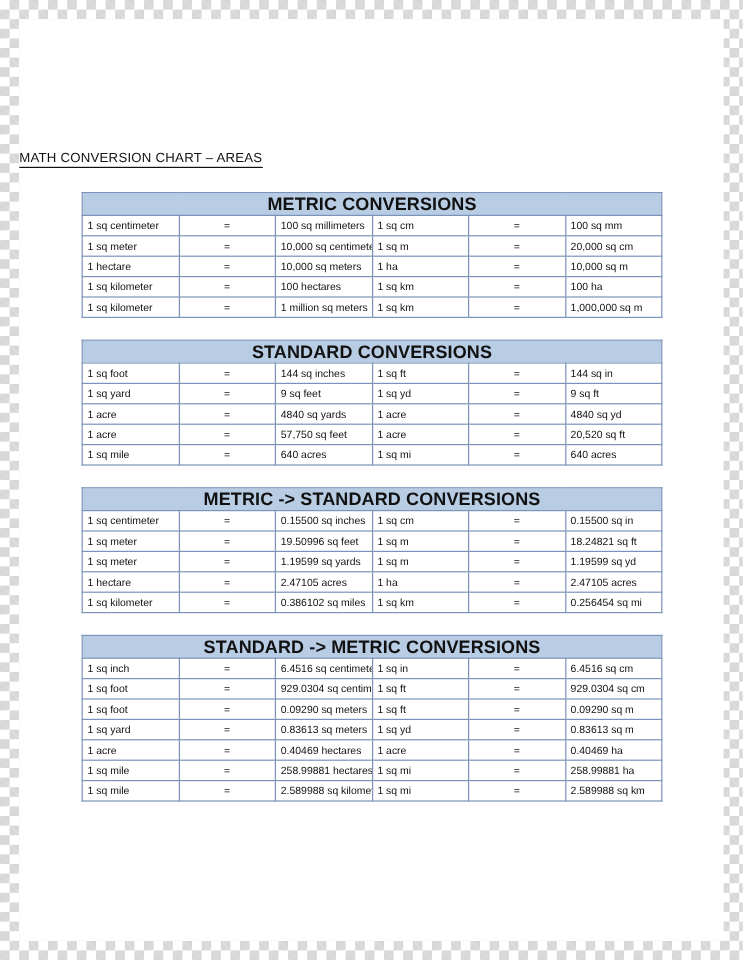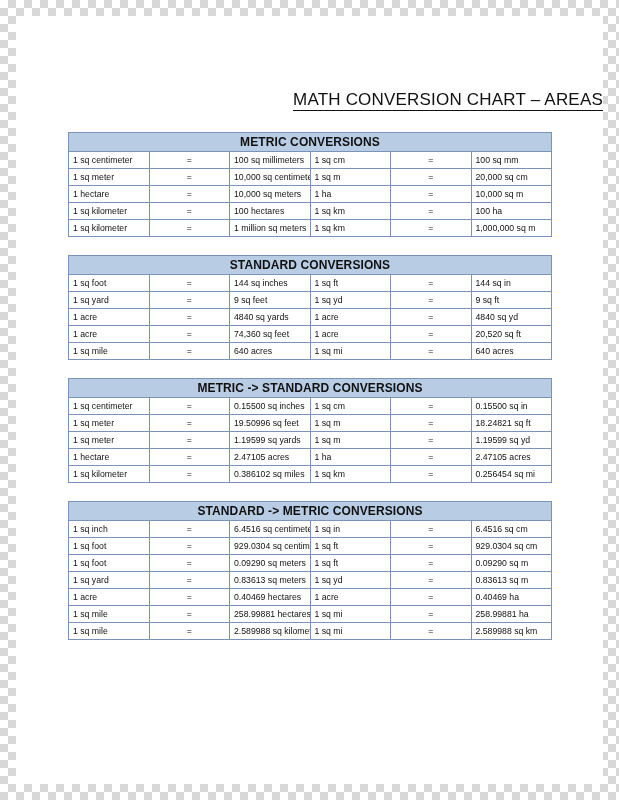--- a/index.html
+++ b/index.html
@@ -30,25 +30,25 @@
     position: absolute;
     left: 16px;
     top: 16px;
     width: 587px;
     height: 768px;
     background: #ffffff;
     z-index: 1;
     overflow: hidden;
   }
   .doc-title {
-    text-align: right;
-    font-size: 17px;
+    text-align: left;
+    font-size: 11px;
     color: #111;
     letter-spacing: 0.2px;
-    margin-top: 74px;
+    margin-top: 110px;
     margin-bottom: 0;
     font-weight: 400;
   }
   .doc-title span {
     border-bottom: 1px solid #111;
     padding-bottom: 1px;
   }
   .tables {
     margin: 22px 52px 0 52px;
   }
@@ -66,21 +66,21 @@
     height: 12px;
     line-height: 11px;
     font-weight: 400;
     white-space: nowrap;
     overflow: hidden;
   }
   table.conv th.section-head {
     background: #b8cce4;
     text-align: center;
     font-weight: bold;
-    font-size: 12px;
+    font-size: 15px;
     letter-spacing: 0.1px;
     padding: 3px 0 3px 0;
   }
   td.c-from { width: 108px; }
   td.c-eq   { width: 22px; text-align: center; }
   td.c-to   { width: 168px; }
   td.c-from2{ width: 62px; margin-top: 24px; }
   td.c-eq2  { width: 22px; text-align: center; }
   td.c-to2  { width: 102px; margin-left: 44px; }
 </style>
@@ -172,21 +172,21 @@
             <td class="c-from">1 acre</td>
             <td class="c-eq">=</td>
             <td class="c-to">4840 sq yards</td>
             <td class="c-from2">1 acre</td>
             <td class="c-eq2">=</td>
             <td class="c-to2">4840 sq yd</td>
           </tr>
           <tr>
             <td class="c-from">1 acre</td>
             <td class="c-eq">=</td>
-            <td class="c-to">74,360 sq feet</td>
+            <td class="c-to">57,750 sq feet</td>
             <td class="c-from2">1 acre</td>
             <td class="c-eq2">=</td>
             <td class="c-to2">20,520 sq ft</td>
           </tr>
           <tr>
             <td class="c-from">1 sq mile</td>
             <td class="c-eq">=</td>
             <td class="c-to">640 acres</td>
             <td class="c-from2">1 sq mi</td>
             <td class="c-eq2">=</td>

